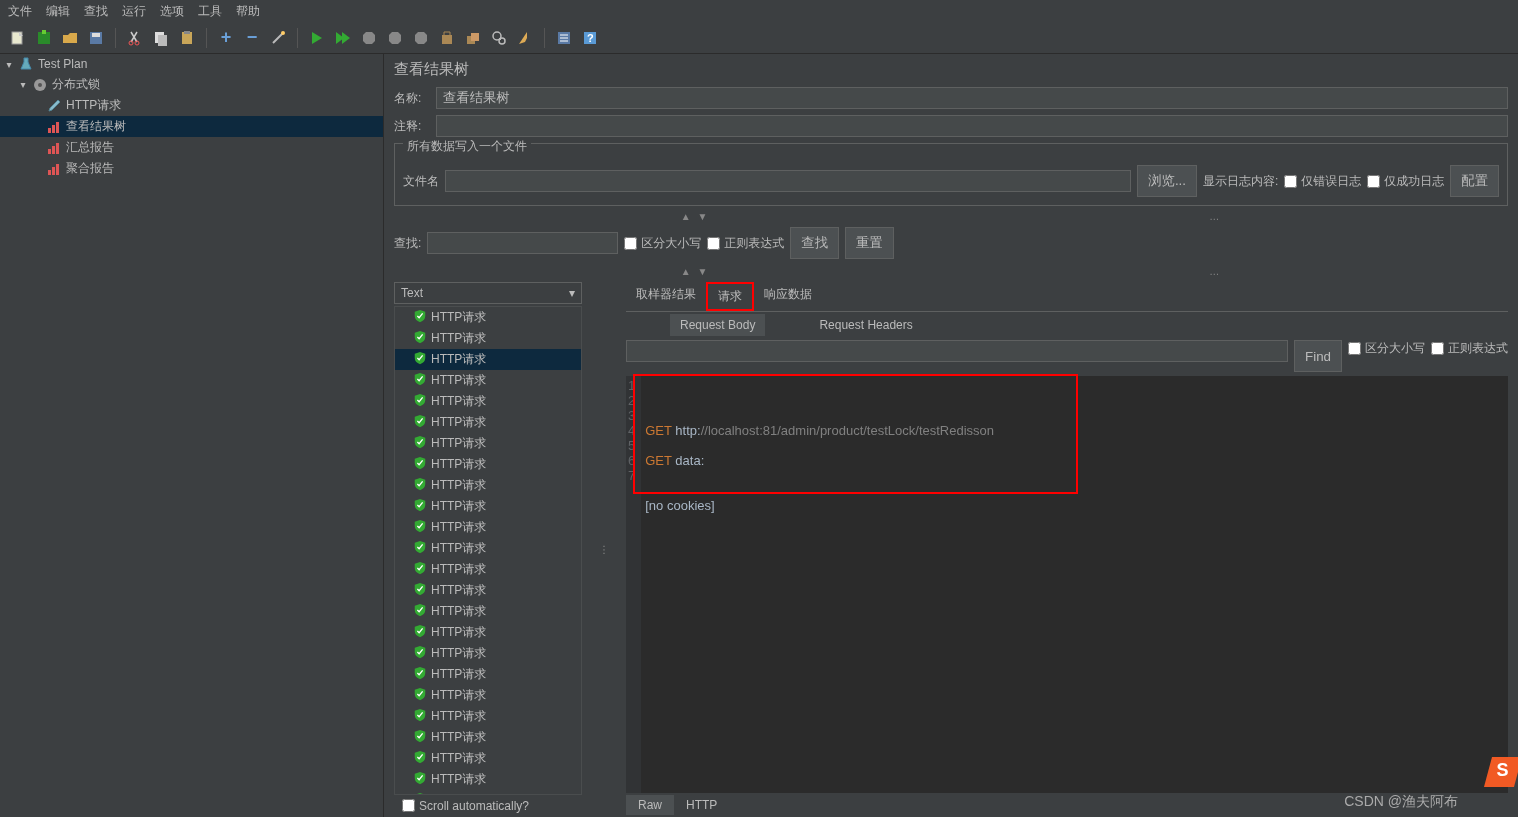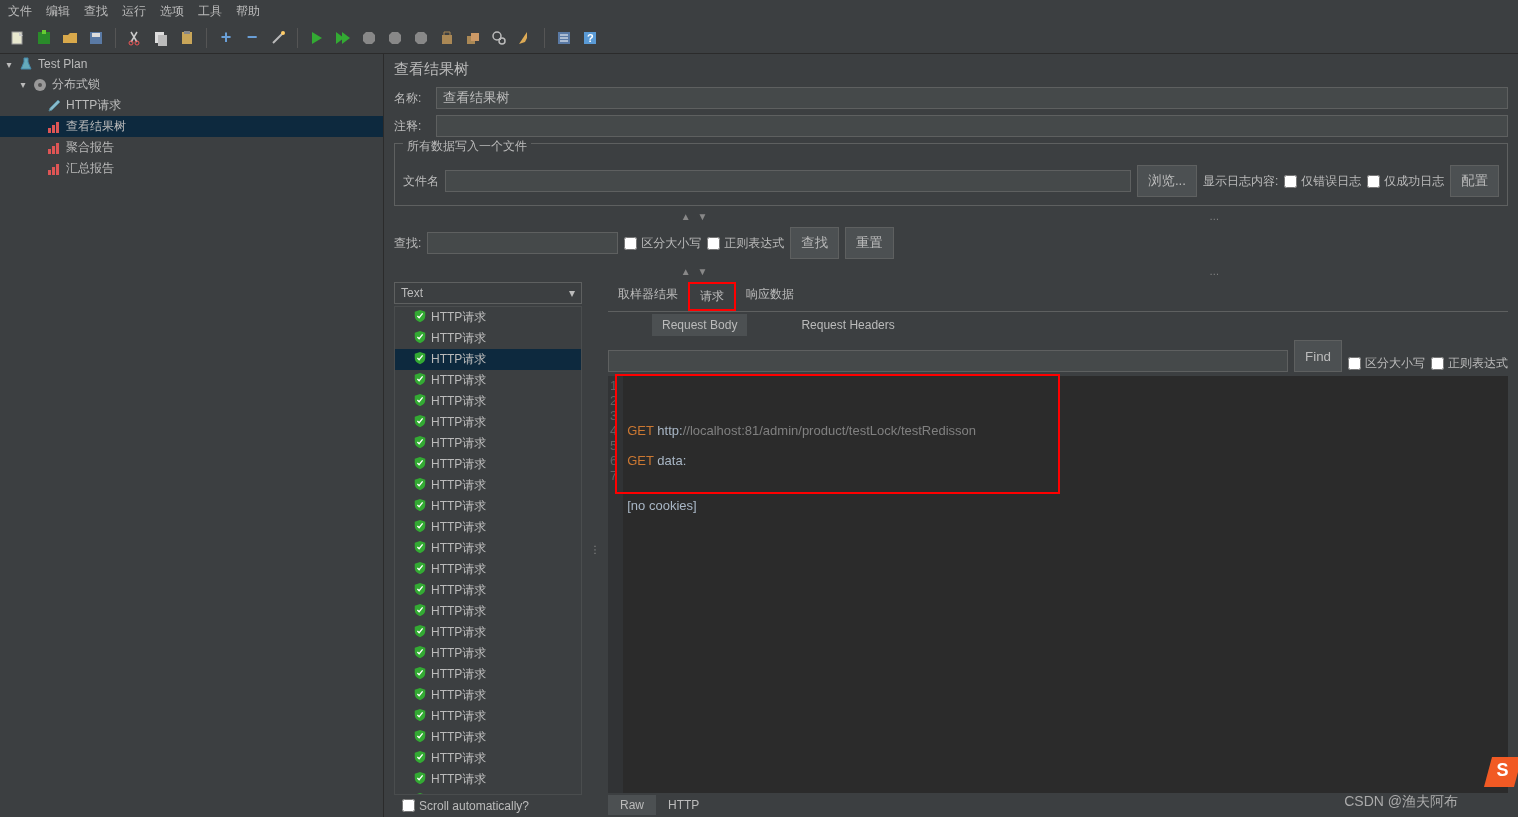--- a/index.html
+++ b/index.html
@@ -19,36 +19,36 @@
 .panel-title { font-size: 15px; color: #bbbbbb; margin-bottom: 8px; }
 .form-row { display: flex; align-items: center; gap: 6px; margin-bottom: 6px; }
 .form-label { min-width: 36px; }
 .input-field { flex: 1; background: #45494a; border: 1px solid #5e6060; color: #bbb; padding: 3px 6px; height: 22px; }
 .section-border { border: 1px solid #5e6060; padding: 4px 8px 8px 8px; margin-bottom: 4px; }
 .section-title { position: relative; top: -10px; background: #3c3f41; padding: 0 4px; display: inline-block; }
 .btn { background: #4c5052; border: 1px solid #5e6060; color: #bbb; padding: 3px 10px; cursor: pointer; height: 32px;}
 .checkbox-wrap { display: flex; align-items: center; gap: 4px; }
 input[type="checkbox"] { width: 13px; height: 13px; accent-color: #5e6060; }
 .expand-bar { text-align: center; color: #888; font-size: 10px; letter-spacing: 2px; padding: 1px 0; }
-.results-area { display: flex; flex: 1; gap: 8px; overflow: hidden; margin-top: 4px; }
+.results-area { display: flex; flex: 1; gap: 17px; overflow: hidden; margin-top: 4px; }
 .results-left { width: 188px; display: flex; flex-direction: column; }
 .combo { background: #3c3f41; border: 1px solid #5e6060; padding: 3px 6px; display: flex; justify-content: space-between; align-items: center; cursor: pointer; }
 .result-list { flex: 1; overflow: auto; background: #3c3f41; margin-top: 2px; border: 1px solid #4a4d4e; }
 .result-item { padding: 2px 4px 2px 18px; display: flex; align-items: center; gap: 4px; cursor: pointer; }
 .result-item.selected { background: #0d293e; }
 .shield { width: 14px; height: 14px; }
 .scroll-auto { padding: 4px 8px; display: flex; align-items: flex-start; gap: 4px; }
 .results-right { flex: 1; display: flex; flex-direction: column; }
 .tabs-row { display: flex; border-bottom: 1px solid #5e6060; }
 .tab { padding: 4px 10px; cursor: pointer; }
 .tab.highlighted { border: 2px solid #ff0000; }
 .subtabs-row { display: flex; margin-top: 2px; }
 .subtab { padding: 4px 10px; cursor: pointer; margin-left: 44px; }
 .subtab.active { background: #4c5052; }
-.find-row { display: flex; align-items: flex-end; gap: 6px; margin: 4px 0; }
+.find-row { display: flex; align-items: flex-start; gap: 6px; margin: 4px 0; }
 .code-area { flex: 1; display: flex; background: #2b2b2b; font-family: Consolas, monospace; font-size: 13px; position: relative; }
 .gutter { background: #313335; color: #606366; text-align: right; padding: 2px 6px 2px 2px; user-select: none; }
 .code-content { padding: 2px 4px; white-space: pre; color: #a9b7c6; position: relative; flex:1; }
 .red-box { position: absolute; border: 2px solid #ff0000; pointer-events: none; }
 .bottom-tabs { display: flex; padding: 2px 0; }
 .bottom-tab { padding: 3px 12px; cursor: pointer; }
 .bottom-tab.active { background: #4c5052; }
 .watermark { position: absolute; bottom: 6px; right: 60px; color: #aaa; font-size: 14px; }
 .orange-badge { position: absolute; right: 0; bottom: 30px; width: 30px; height: 30px; background: #f15a24; transform: skewX(-15deg); }
 .orange-badge span { color: #fff; font-weight: bold; font-size: 18px; position: absolute; left: 8px; top: 3px; transform: skewX(15deg);}
@@ -229,31 +229,31 @@
           <span>查看结果树</span>
         </div>
         <div class="tree-item" style="padding-left: 46px;">
           <span class="tree-icon">
             <svg width="14" height="14">
               <rect x="1" y="8" width="3" height="5" fill="#d55"></rect>
               <rect x="5" y="5" width="3" height="8" fill="#d55"></rect>
               <rect x="9" y="2" width="3" height="11" fill="#d55"></rect>
             </svg>
           </span>
-          <span>聚合报告</span>
+          <span>汇总报告</span>
         </div>
         <div class="tree-item" style="padding-left: 46px;">
           <span class="tree-icon">
             <svg width="14" height="14">
               <rect x="1" y="8" width="3" height="5" fill="#d55"></rect>
               <rect x="5" y="5" width="3" height="8" fill="#d55"></rect>
               <rect x="9" y="2" width="3" height="11" fill="#d55"></rect>
             </svg>
           </span>
-          <span>汇总报告</span>
+          <span>聚合报告</span>
         </div>
       </div>
   </div>
 
   <div class="right-panel">
     <div class="panel-title">查看结果树</div>
     <div class="form-row">
       <span class="form-label">名称:</span>
       <input class="input-field" value="查看结果树" style="">
     </div>

